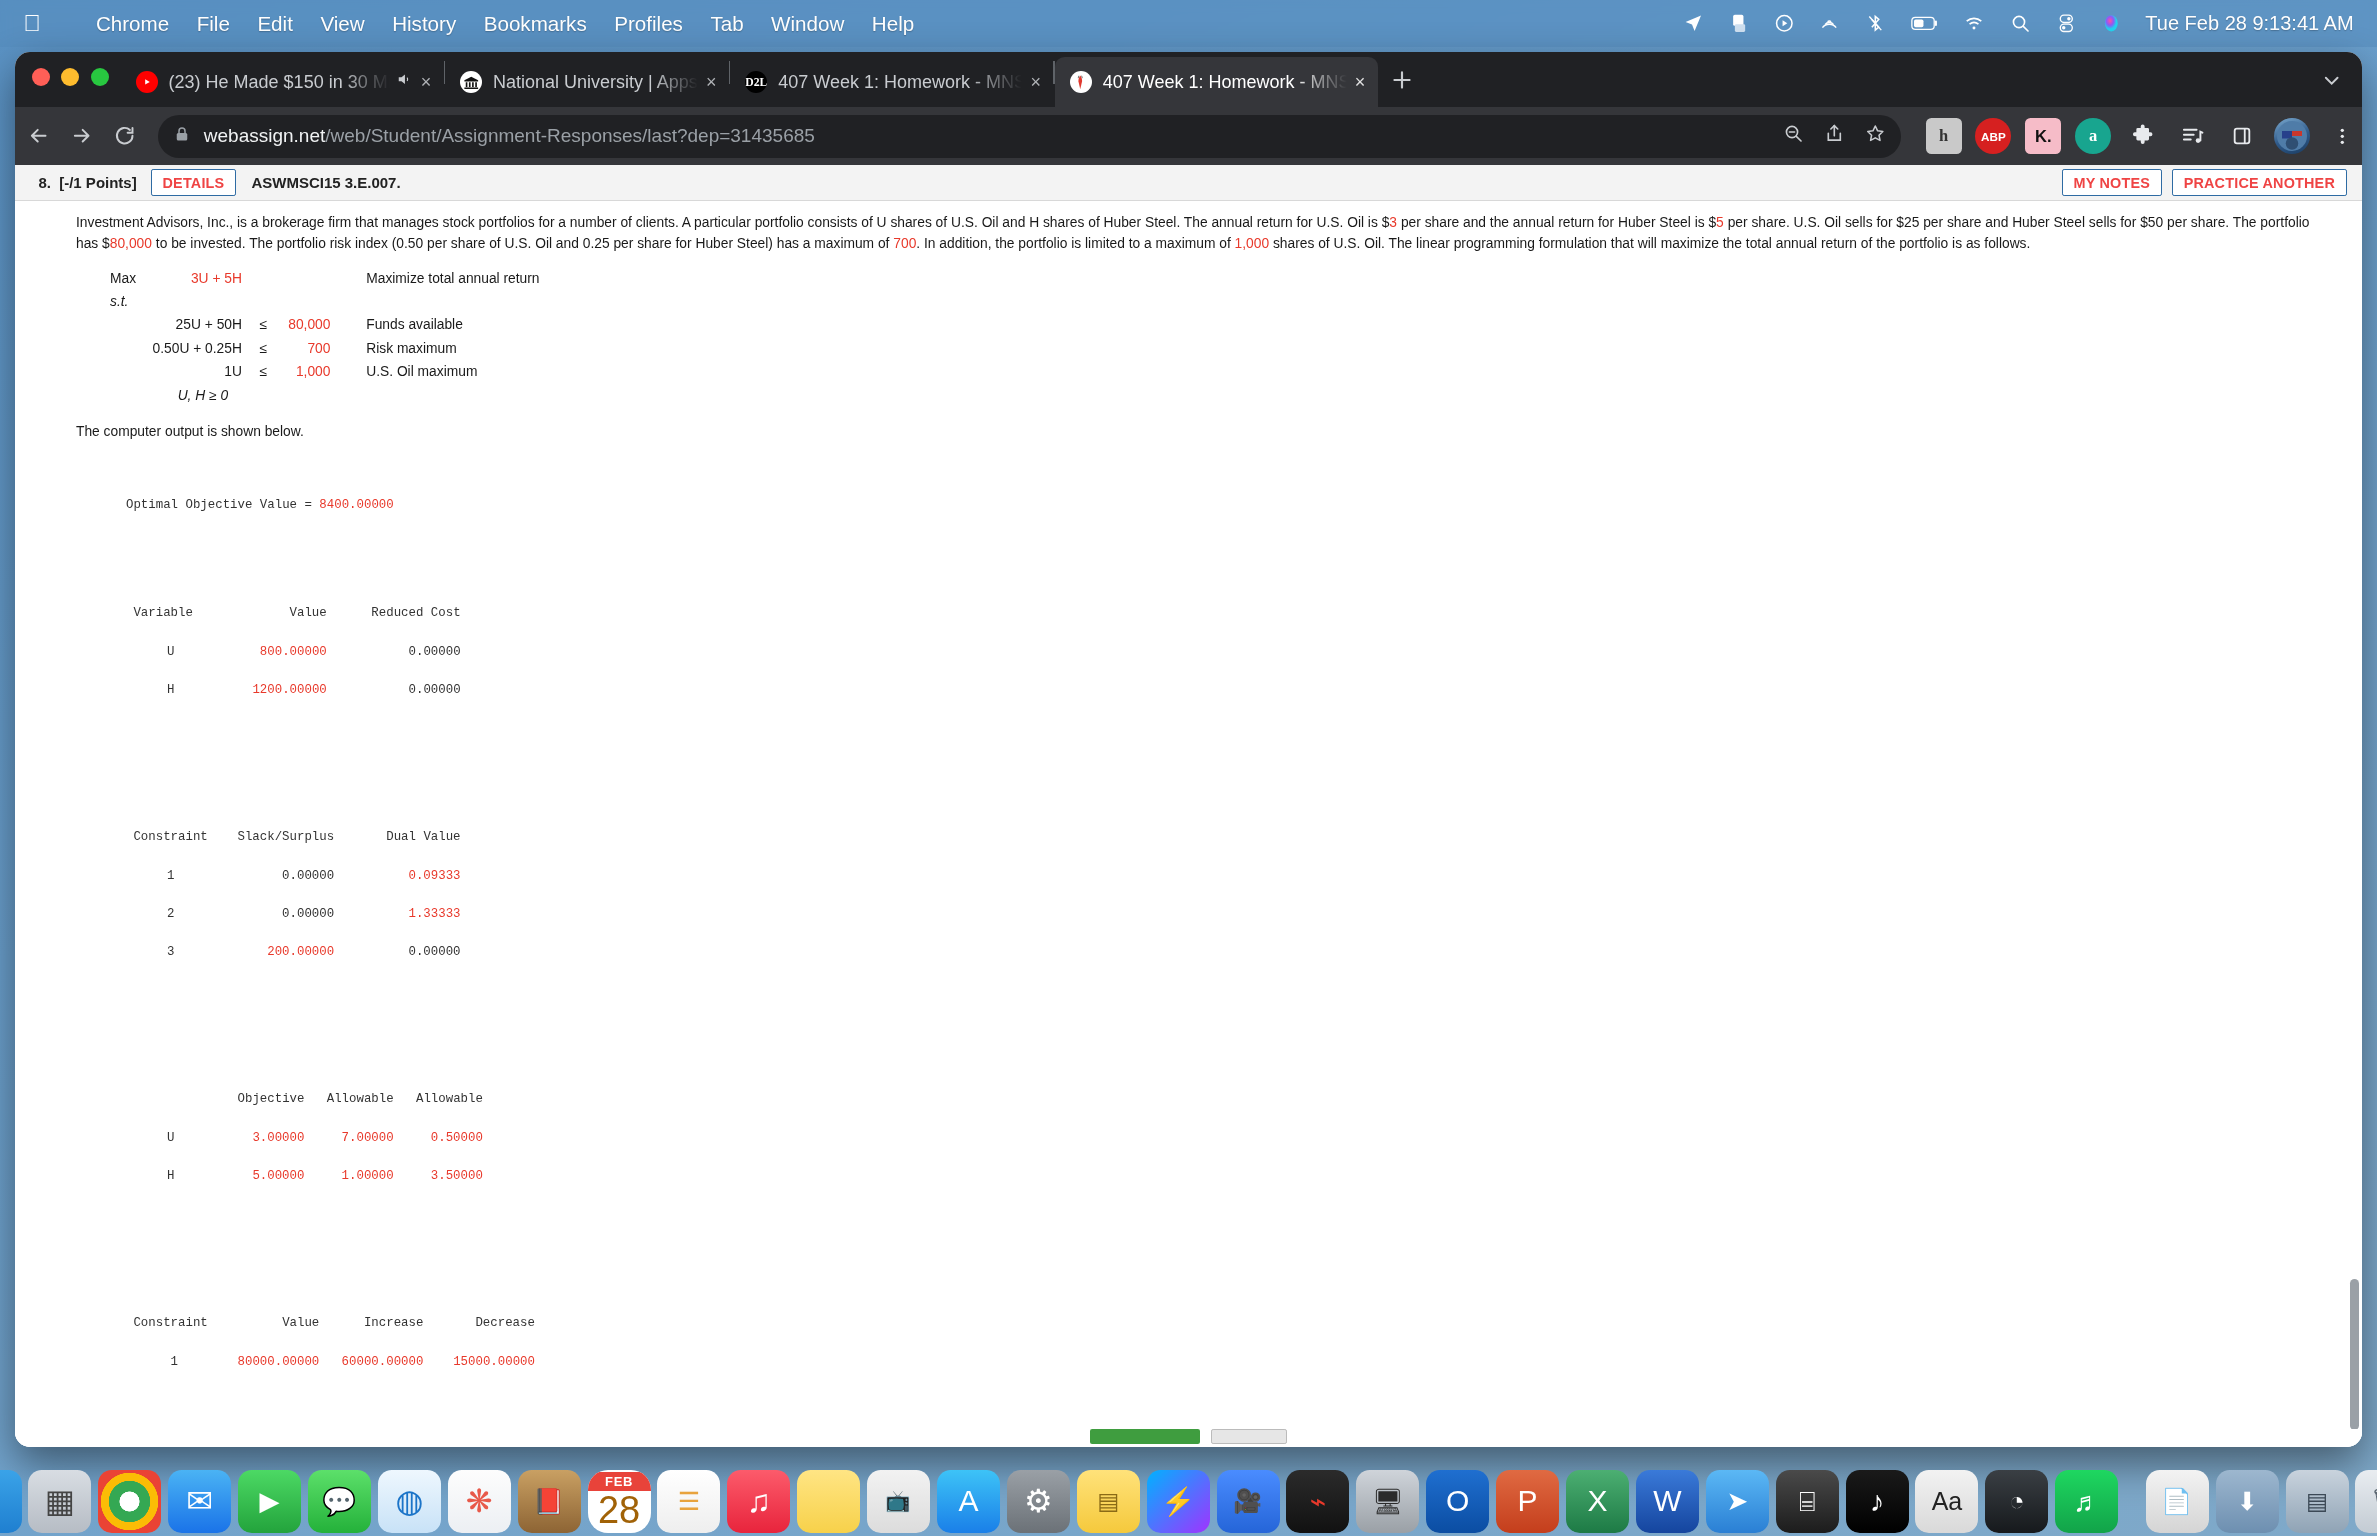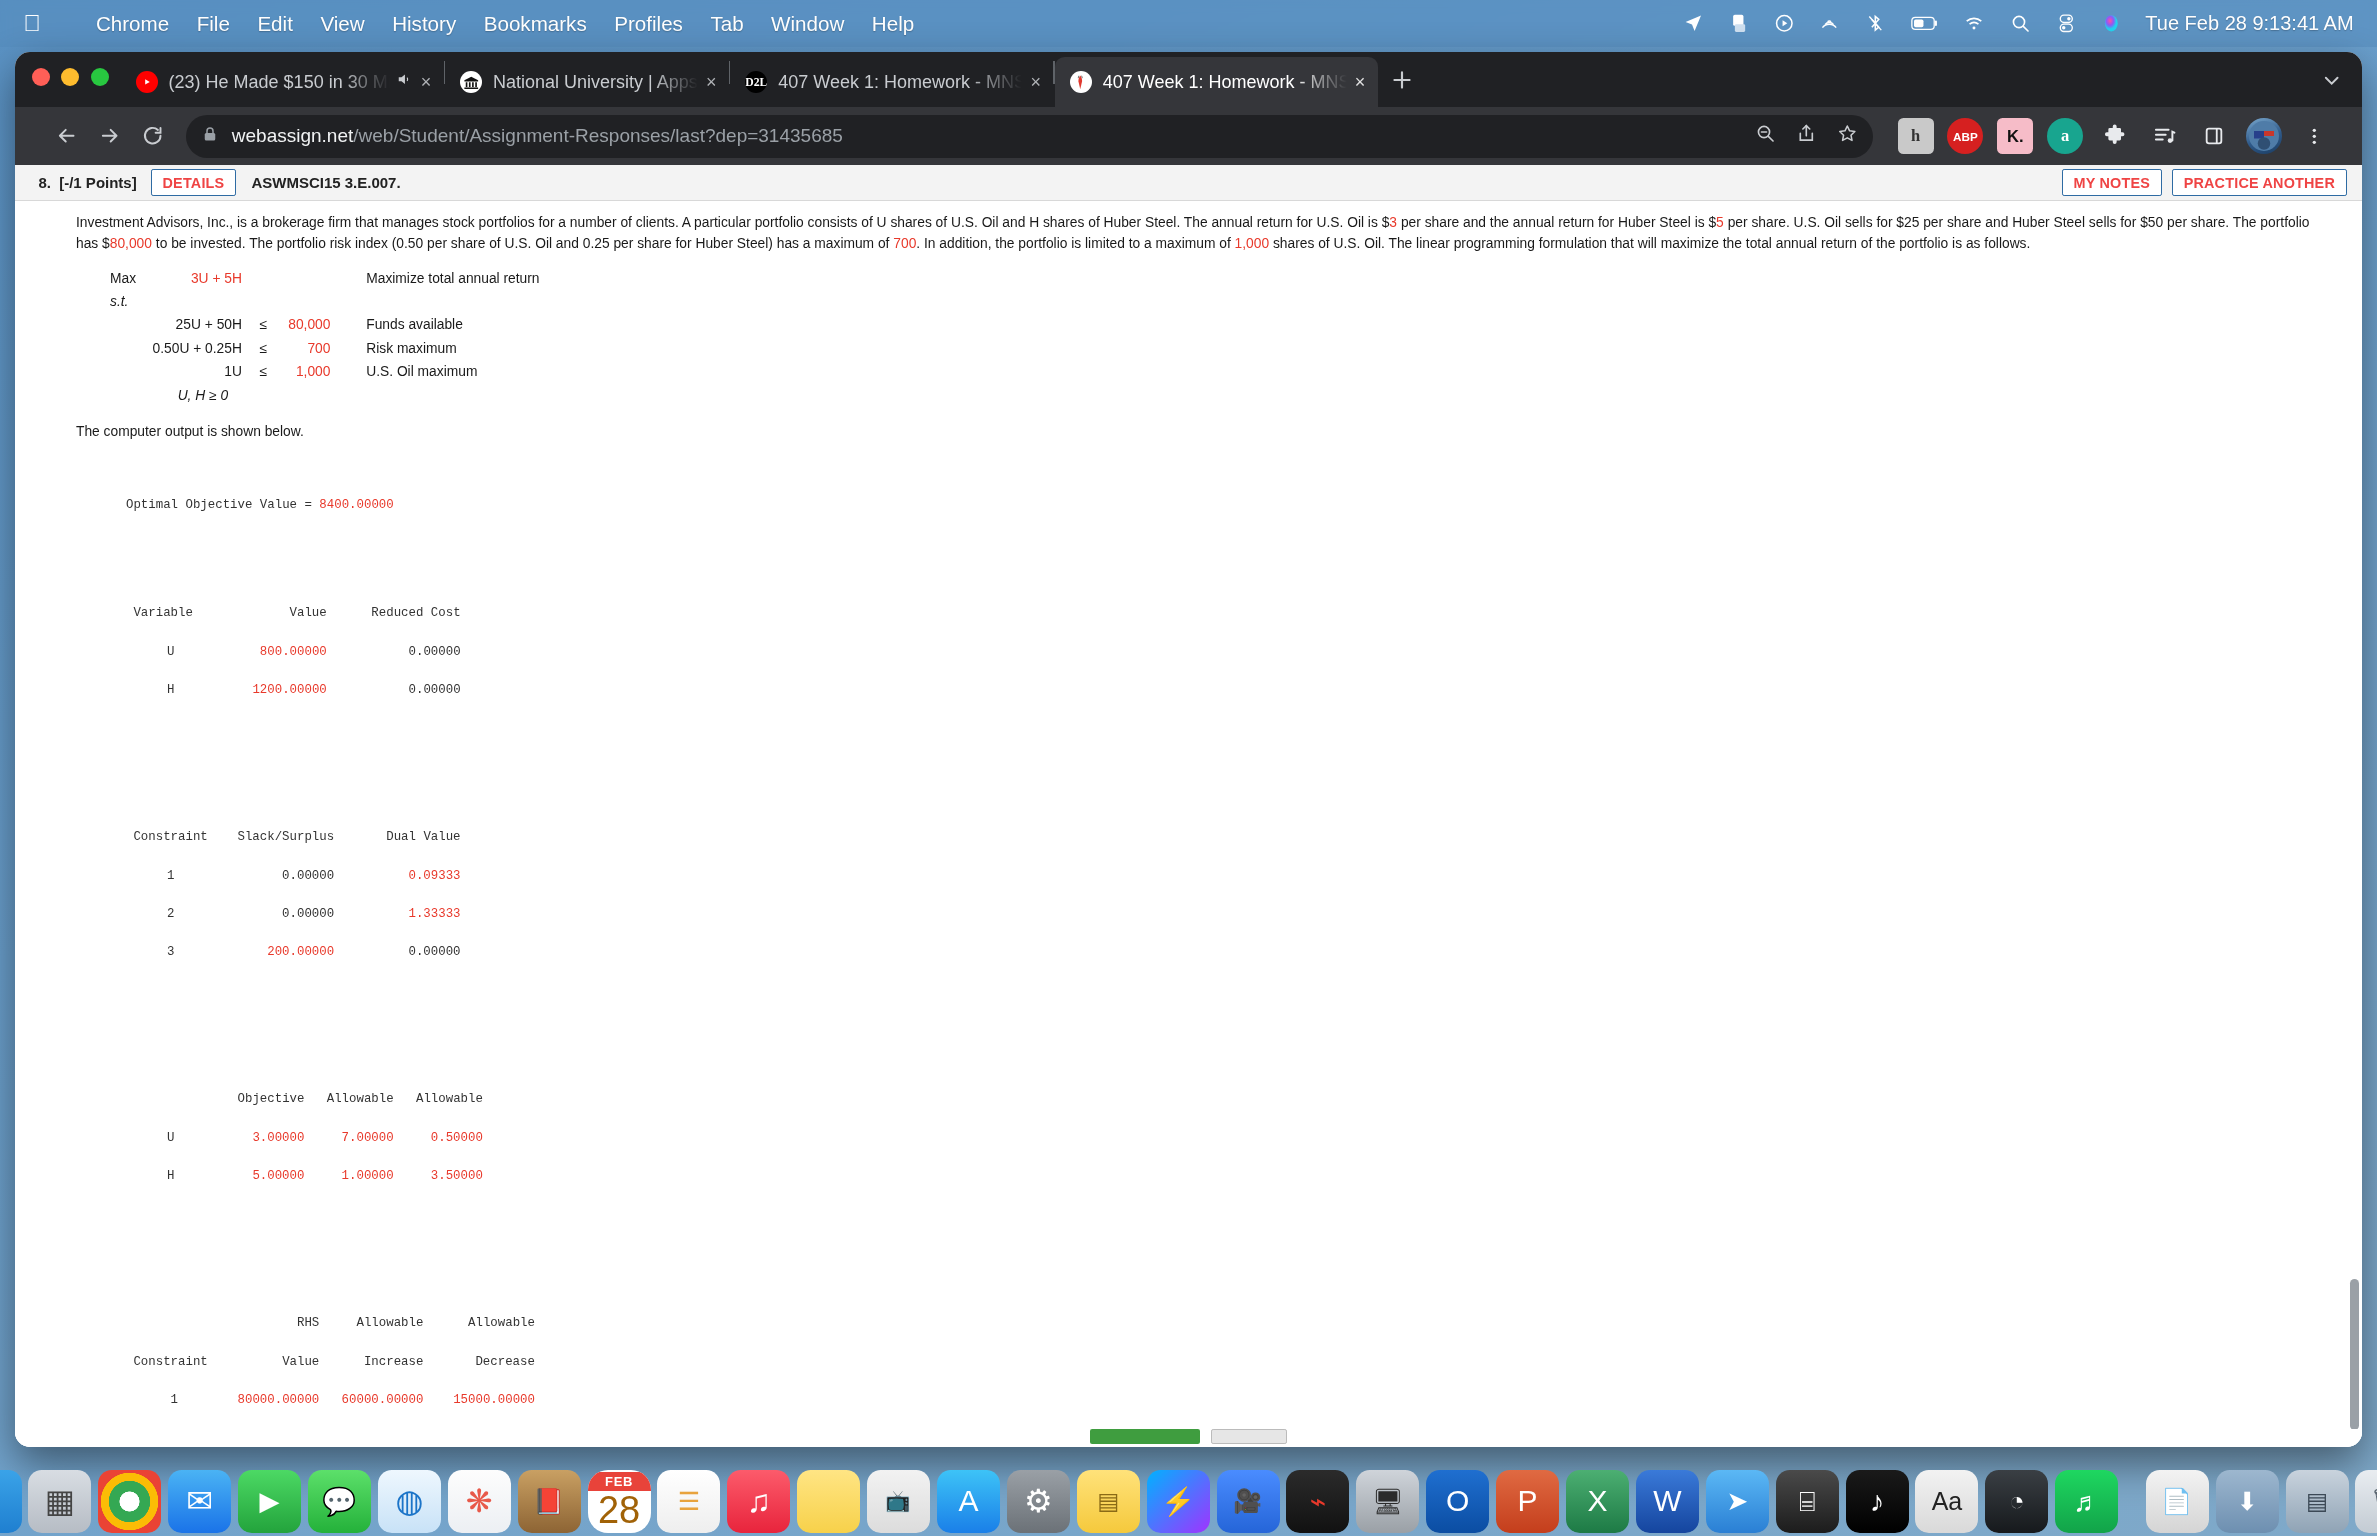--- a/index.html
+++ b/index.html
@@ -89,21 +89,21 @@
   .tab .audio { margin-left: 5.5px; flex: none; }
   .tabsep { width: 1.4px; height: 23.4px; background: #5f6368; align-self: center; margin-bottom: 13.8px; }
   .newtab { margin-left: 11px; margin-bottom: 12.4px; color: #c9ccd0; }
   #tabstrip .strip-right { margin-left: auto; margin-right: 19px; margin-bottom: 12.4px; color: #c9ccd0; }
 
   
   #toolbar {
     height: 58px;
     background: #35363a;
     display: flex; align-items: center;
-    padding: 0 30px;
+    padding: 0 2px;
     justify-content: space-between;
   }
   .navbtn { width: 43px; height: 43px; display: flex; align-items: center; justify-content: center; color: #c9ccd0; border-radius: 50%; flex: none; }
   #omnibox {
     flex: 1; height: 43px;
     background: #202124;
     border-radius: 21.3px;
     display: flex; align-items: center;
     padding: 0 15px;
     margin: 0 11px 0 12.4px;
@@ -564,21 +564,20 @@
 <div> <span style="display:inline-block;width:10ch;text-align:center">3</span><span class="red" style="display:inline-block;width:17ch;text-align:right">200.00000</span><span style="display:inline-block;width:17ch;text-align:right">0.00000</span></div>
             </div>
 
             <div class="blk">
 <div> <span style="display:inline-block;width:10ch"></span><span style="display:inline-block;width:13ch;text-align:right">Objective</span><span style="display:inline-block;width:12ch;text-align:right">Allowable</span><span style="display:inline-block;width:12ch;text-align:right">Allowable</span></div>
 <div> <span style="display:inline-block;width:10ch;text-align:center">U</span><span class="red" style="display:inline-block;width:13ch;text-align:right">3.00000</span><span class="red" style="display:inline-block;width:12ch;text-align:right">7.00000</span><span class="red" style="display:inline-block;width:12ch;text-align:right">0.50000</span></div>
 <div> <span style="display:inline-block;width:10ch;text-align:center">H</span><span class="red" style="display:inline-block;width:13ch;text-align:right">5.00000</span><span class="red" style="display:inline-block;width:12ch;text-align:right">1.00000</span><span class="red" style="display:inline-block;width:12ch;text-align:right">3.50000</span></div>
             </div>
 
             <div class="blk">
-<div> <span style="display:inline-block;width:11ch"></span><span style="display:inline-block;width:14ch;text-align:right">RHS</span><span style="display:inline-block;width:14ch;text-align:right">Allowable</span><span style="display:inline-block;width:15ch;text-align:right">Allowable</span></div>
 <div> <span style="display:inline-block;width:11ch">Constraint</span><span style="display:inline-block;width:14ch;text-align:right">Value</span><span style="display:inline-block;width:14ch;text-align:right">Increase</span><span style="display:inline-block;width:15ch;text-align:right">Decrease</span></div>
 <div> <span style="display:inline-block;width:11ch;text-align:center">1</span><span class="red" style="display:inline-block;width:14ch;text-align:right">80000.00000</span><span class="red" style="display:inline-block;width:14ch;text-align:right">60000.00000</span><span class="red" style="display:inline-block;width:15ch;text-align:right">15000.00000</span></div>
 
 
             </div>
           </div>
 
         </div>
 
       </div>

